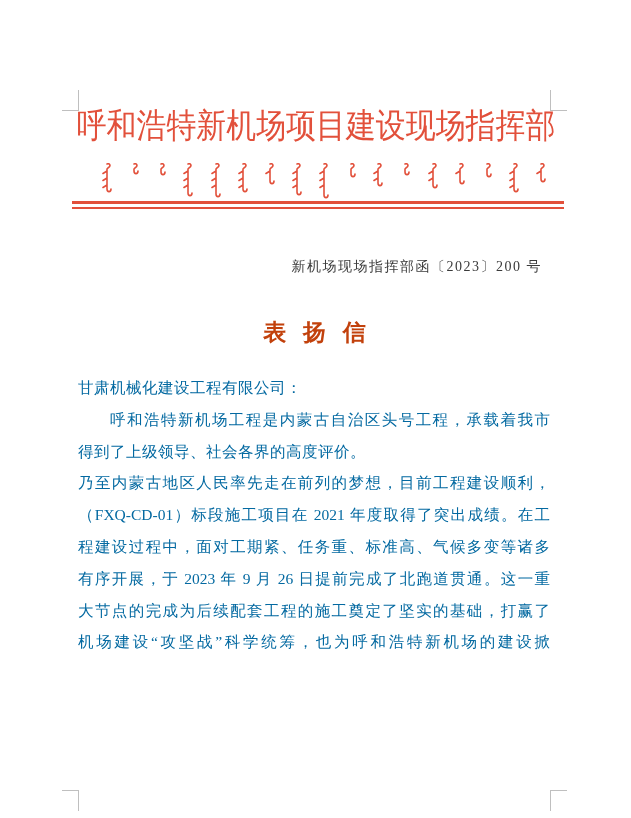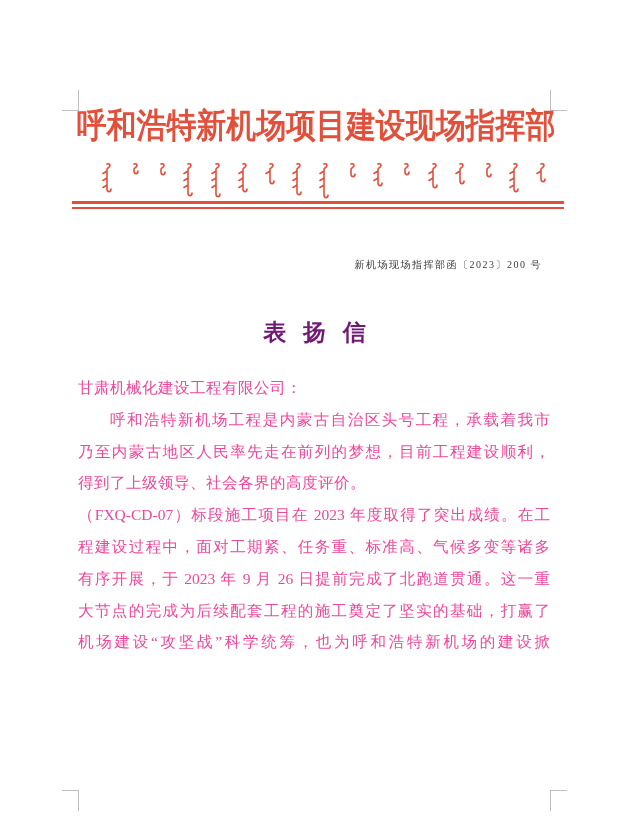--- a/index.html
+++ b/index.html
@@ -29,21 +29,21 @@
 
   
   .header-title {
     position: absolute;
     left: 0;
     top: 103px;
     width: 631px;
     text-align: center;
     color: #e2503b;
     font-size: 34px;
-    font-weight: bold;
+    font-weight: normal;
     letter-spacing: 0px;
     white-space: nowrap;
   }
   .header-title .squeeze {
     display: inline-block;
     transform: scaleX(0.88);
     transform-origin: center;
   }
   .mongolian-row {
     position: absolute;
@@ -69,45 +69,45 @@
 
   .doc-number {
     position: absolute;
     left: 78px;
     top: 258px;
     width: 472px;
     text-align: right;
     padding-right: 8px;
     box-sizing: border-box;
     color: #3a3a3a;
-    font-size: 10px;
+    font-size: 14px;
     letter-spacing: 1.5px;
     white-space: nowrap;
   }
 
   .letter-title {
     position: absolute;
     left: 0;
     top: 317px;
     width: 631px;
     text-align: center;
-    color: #701a75;
+    color: #c2410c;
     font-size: 23px;
     font-weight: 600;
     letter-spacing: 2px;
     word-spacing: 7px;
     white-space: nowrap;
   }
 
   .body {
     position: absolute;
     left: 78px;
     top: 372px;
     width: 472px;
-    color: #ec4899;
+    color: #0369a1;
     font-size: 15.5px;
     line-height: 31.8px;
   }
   .body-line {
     height: 31.8px;
     letter-spacing: 0.5px;
   }
   .body-line.justify {
     text-align: justify;
     text-align-last: justify;
@@ -187,22 +187,22 @@
 
   <div class="red-rule"></div>
 
   <div class="doc-number">新机场现场指挥部函〔2023〕200 号</div>
 
   <div class="letter-title">表 扬 信</div>
 
   <div class="body">
       <div class="body-line">甘肃机械化建设工程有限公司：</div>
       <div class="body-line indent justify">呼和浩特新机场工程是内蒙古自治区头号工程，承载着我市</div>
+      <div class="body-line">得到了上级领导、社会各界的高度评价。</div>
       <div class="body-line justify">乃至内蒙古地区人民率先走在前列的梦想，目前工程建设顺利，</div>
-      <div class="body-line">得到了上级领导、社会各界的高度评价。</div>
-      <div class="body-line justify">（FXQ-CD-07）标段施工项目在 2023 年度取得了突出成绩。在工</div>
+      <div class="body-line justify">（FXQ-CD-01）标段施工项目在 2021 年度取得了突出成绩。在工</div>
       <div class="body-line justify">程建设过程中，面对工期紧、任务重、标准高、气候多变等诸多</div>
       <div class="body-line justify">有序开展，于 2023 年 9 月 26 日提前完成了北跑道贯通。这一重</div>
       <div class="body-line justify">大节点的完成为后续配套工程的施工奠定了坚实的基础，打赢了</div>
       <div class="body-line justify">机场建设“攻坚战”科学统筹，也为呼和浩特新机场的建设掀</div>
     </div>
 
 </div>
 
 </body></html>

